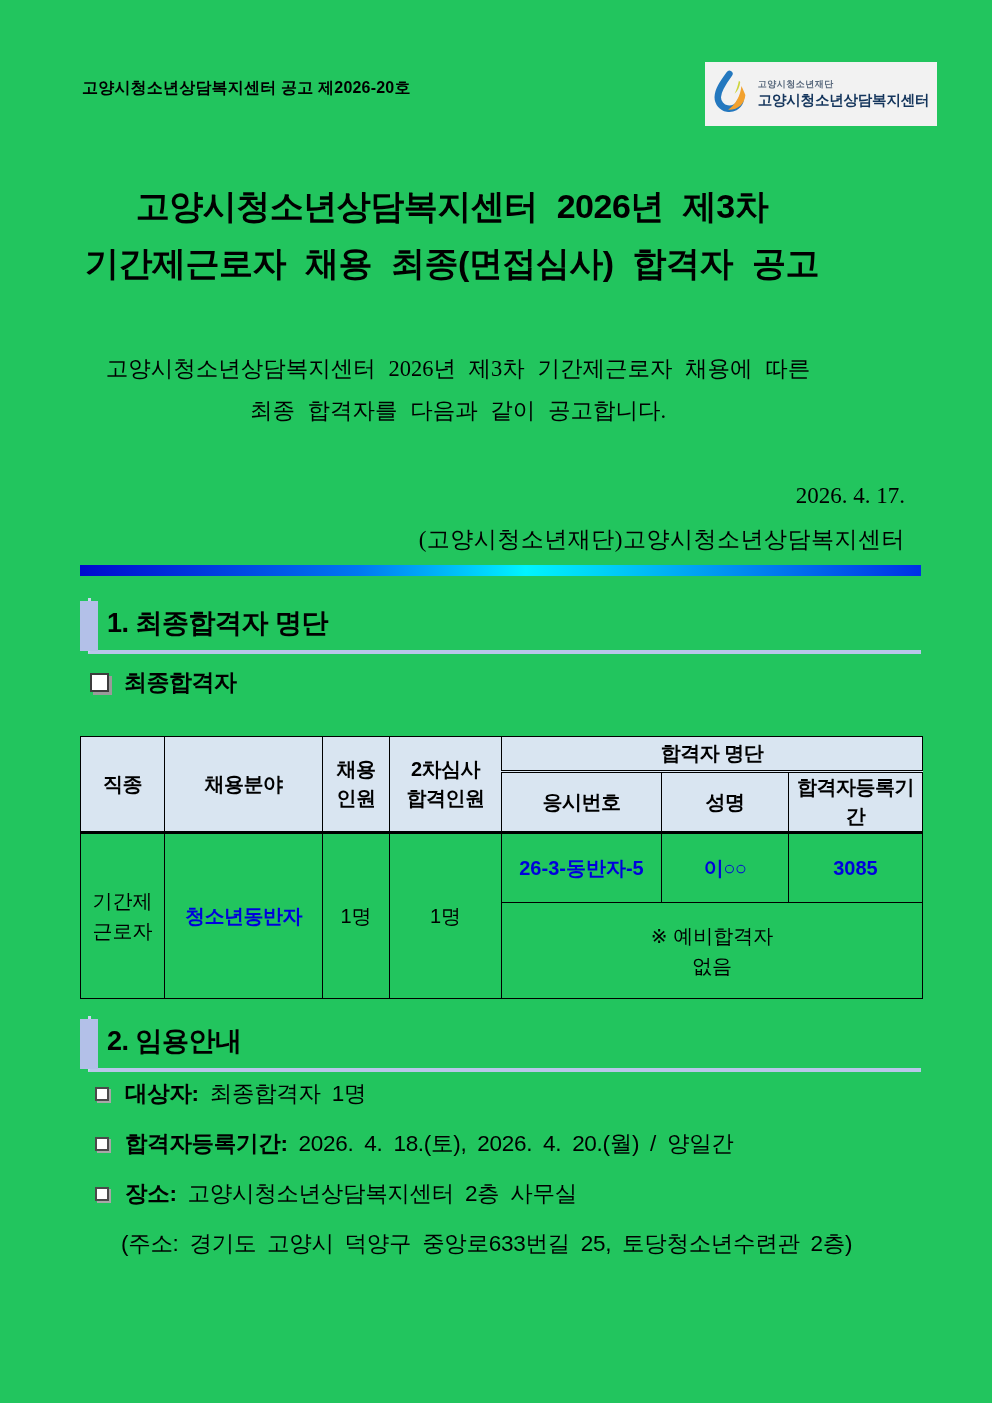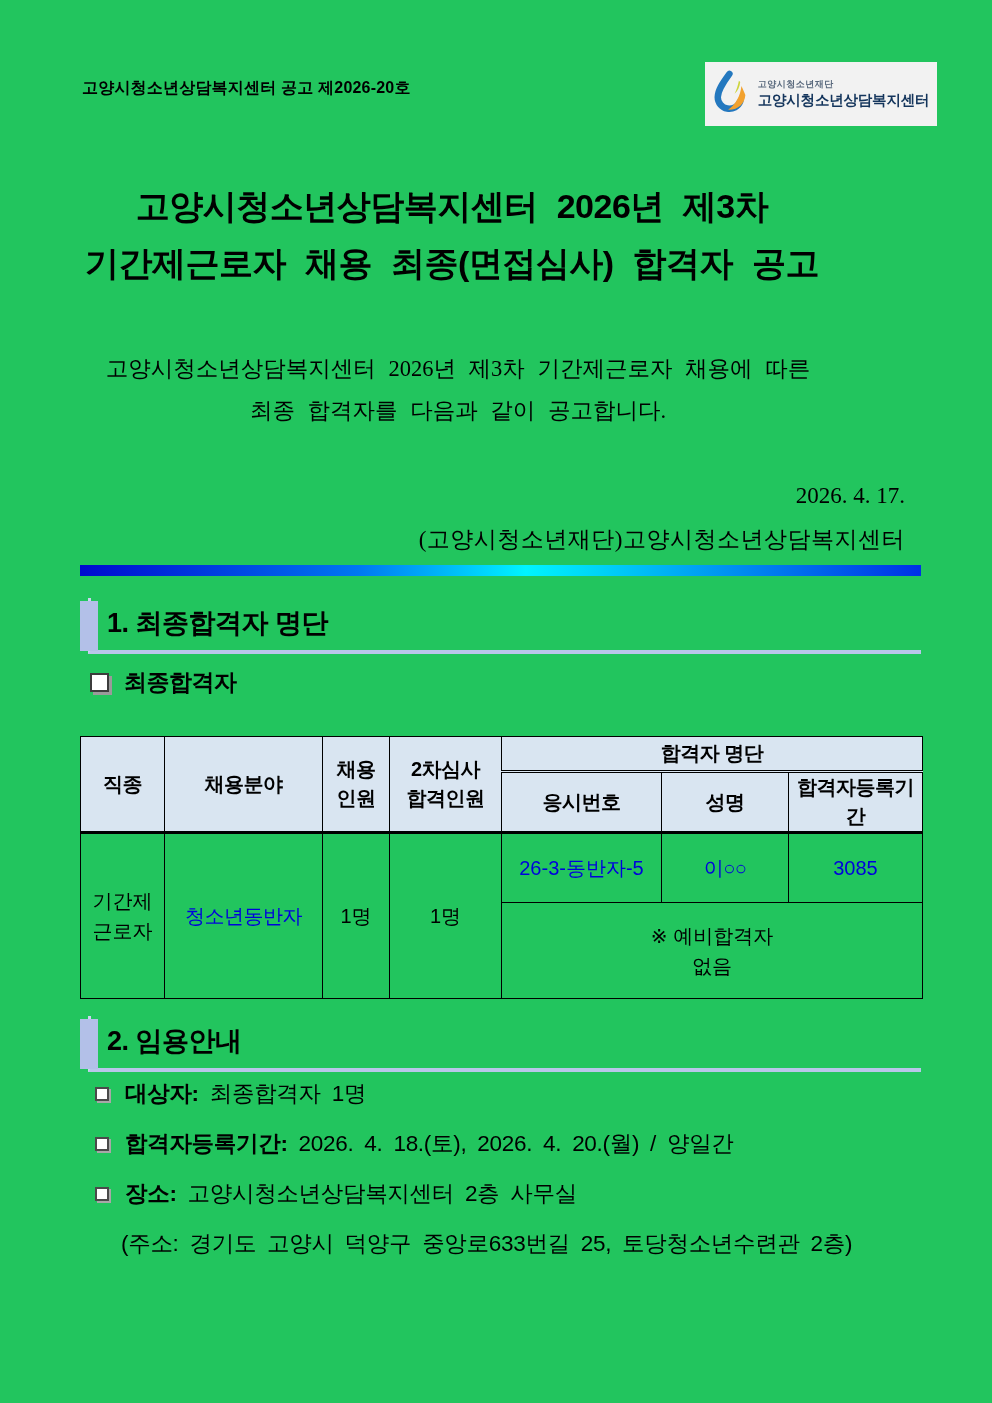--- a/index.html
+++ b/index.html
@@ -40,21 +40,21 @@
   .sub-bullet-label{font-size:23px;font-weight:800;letter-spacing:-.5px;}
   
   .final-table{position:absolute;left:80px;top:736px;width:842px;border-collapse:collapse;table-layout:fixed;
     border:1px solid #4d7c0f;}
   .final-table th,.final-table td{border:1.6px solid #000;text-align:center;vertical-align:middle;
     white-space:pre-line;padding:0;}
   .final-table th{background:var(--table_header_bg);font-size:20px;font-weight:700;letter-spacing:-.5px;line-height:1.45;}
   .final-table th.final-group{border-bottom:3px double #000;}
   .final-table tbody tr:first-child td{border-top:3px solid #000;}
   .final-table td{font-size:20px;line-height:1.5;}
-  .blu{color:var(--highlight_blue);font-weight:400;margin-left:41px;}
+  .blu{color:var(--highlight_blue);font-weight:700;margin-left:41px;}
   .cell-field{font-size:22px;letter-spacing:-.5px;}
   .cell-note{font-size:20px;line-height:2.2;}
   
   .list{position:absolute;left:95px;top:1078px;width:840px;}
   .list-item{display:flex;align-items:center;gap:16px;margin-bottom:19px;font-size:22.5px;letter-spacing:-.3px;word-spacing:5px;}
   .sq-small{flex:0 0 auto;width:10px;height:10px;border:2px solid #4a4a4a;background:#fff;box-shadow:2px 2px 0 #a8a8a8;}
   .item-label{font-weight:800;}
   .item-text{font-weight:400;}
   .address-note{margin:6px 0 0 26px;font-size:22.5px;letter-spacing:-.3px;word-spacing:5px;font-weight:500;}
 </style>

